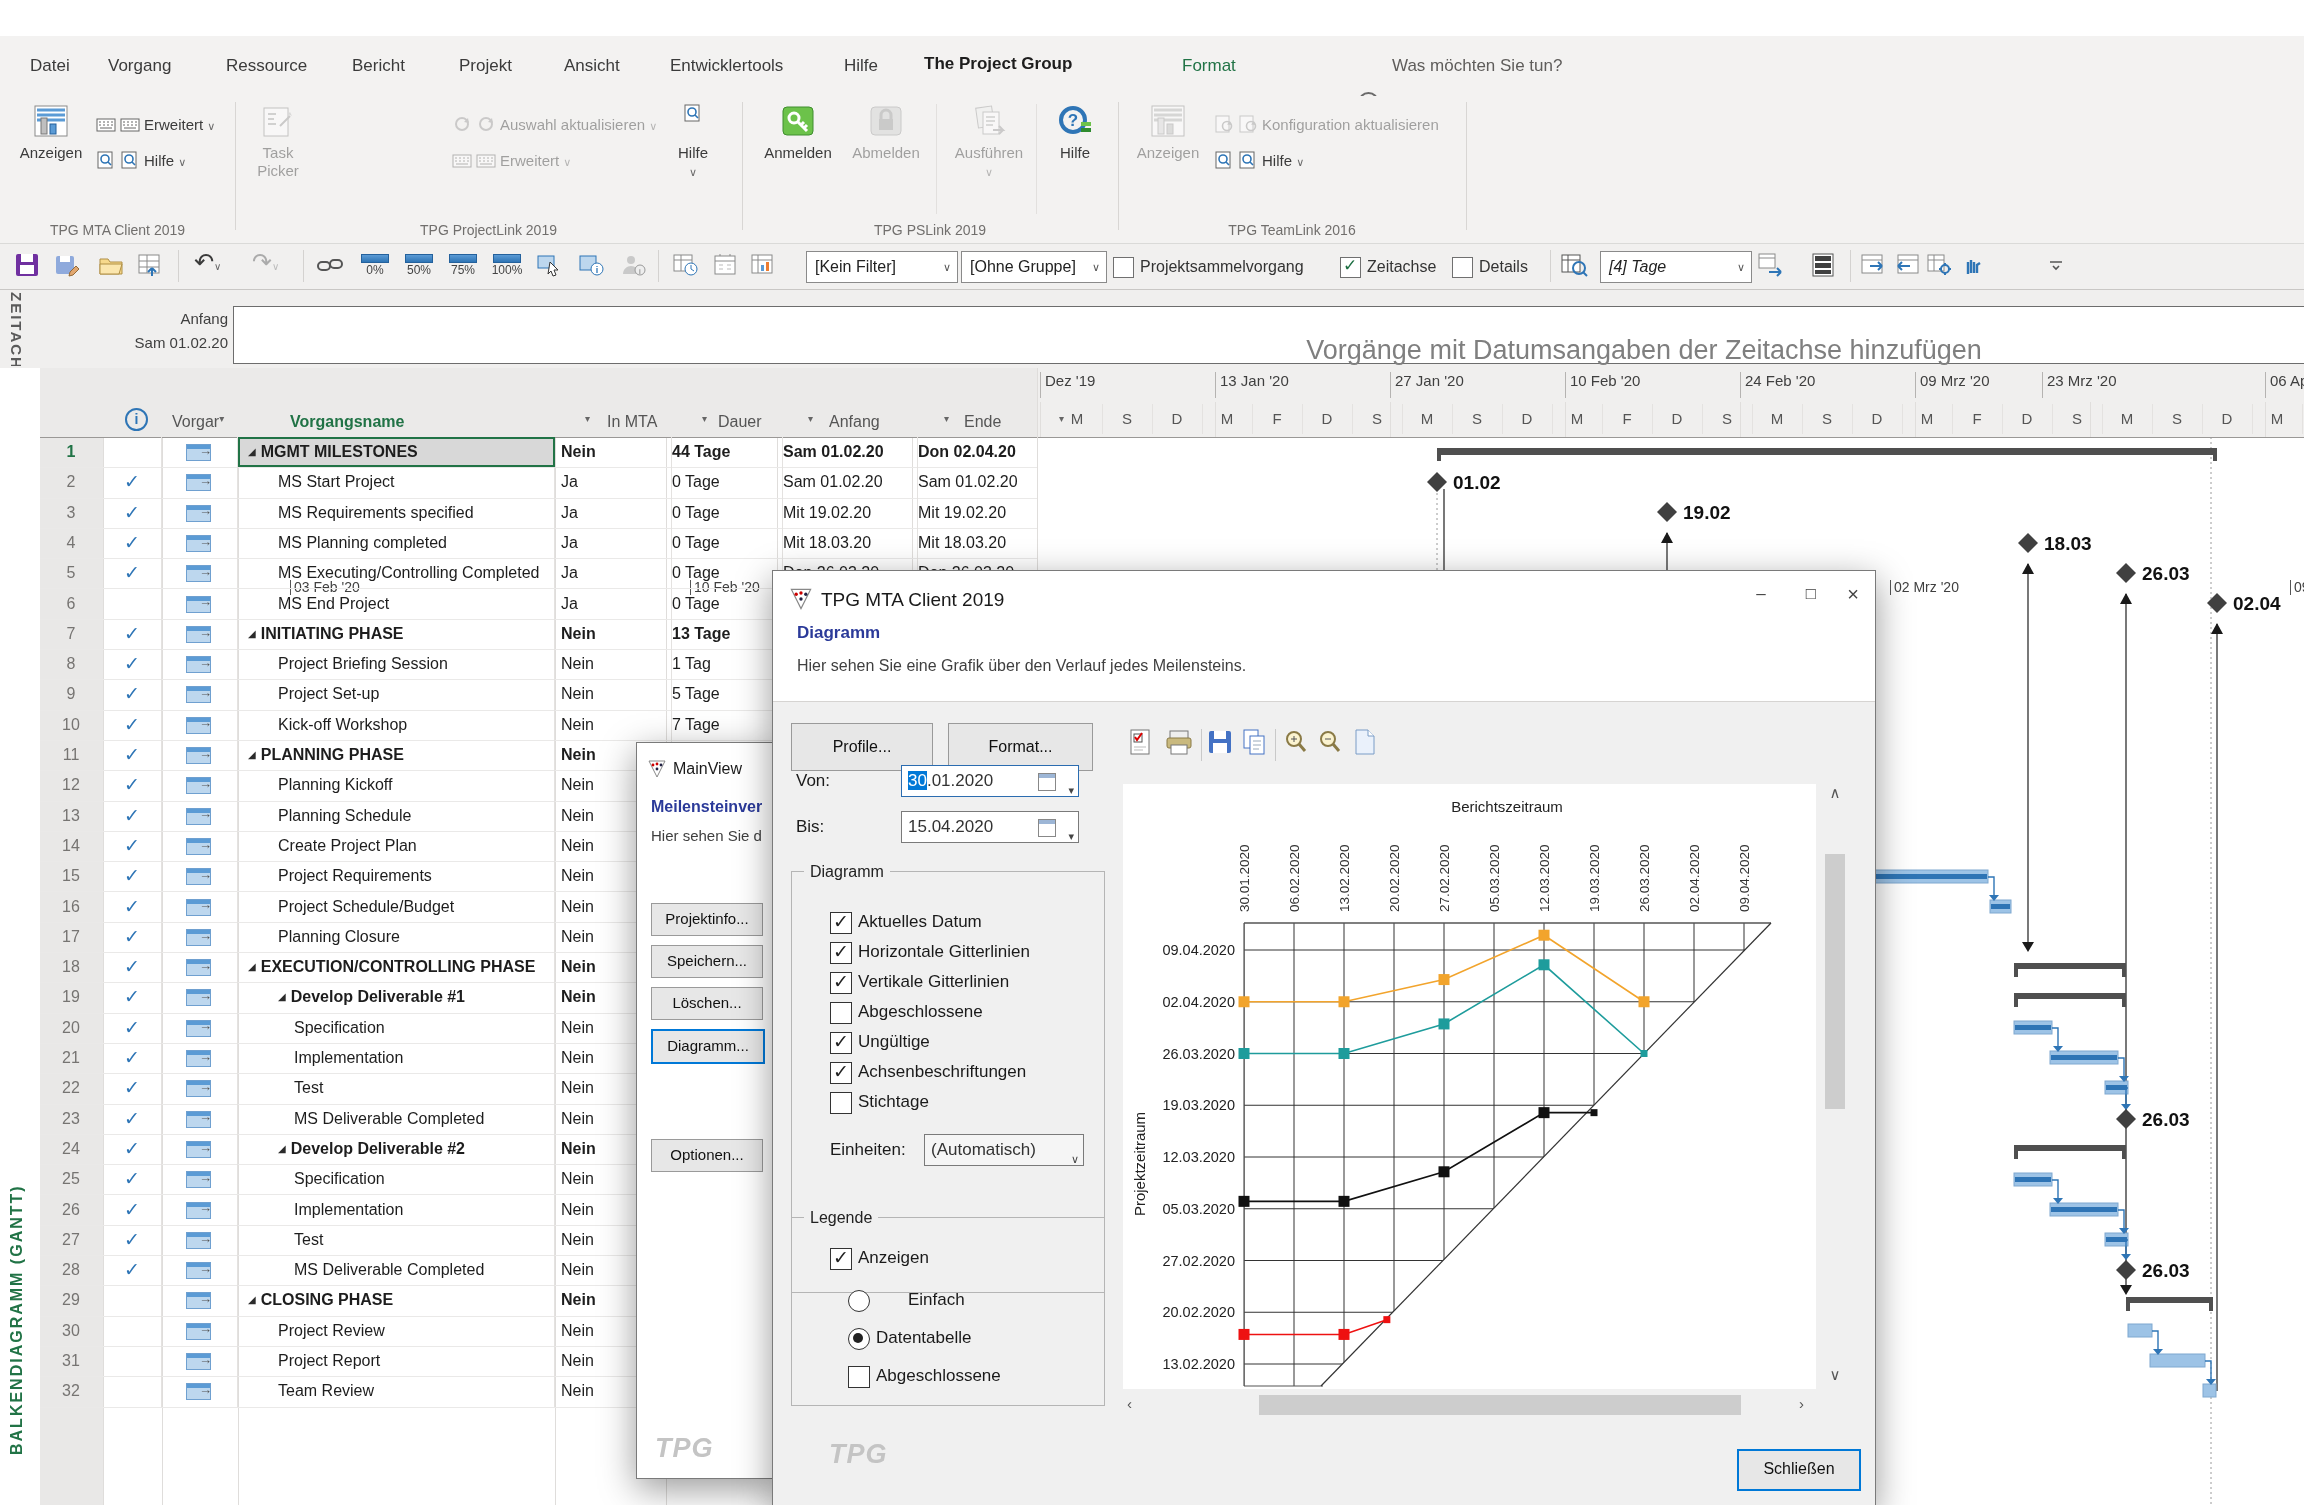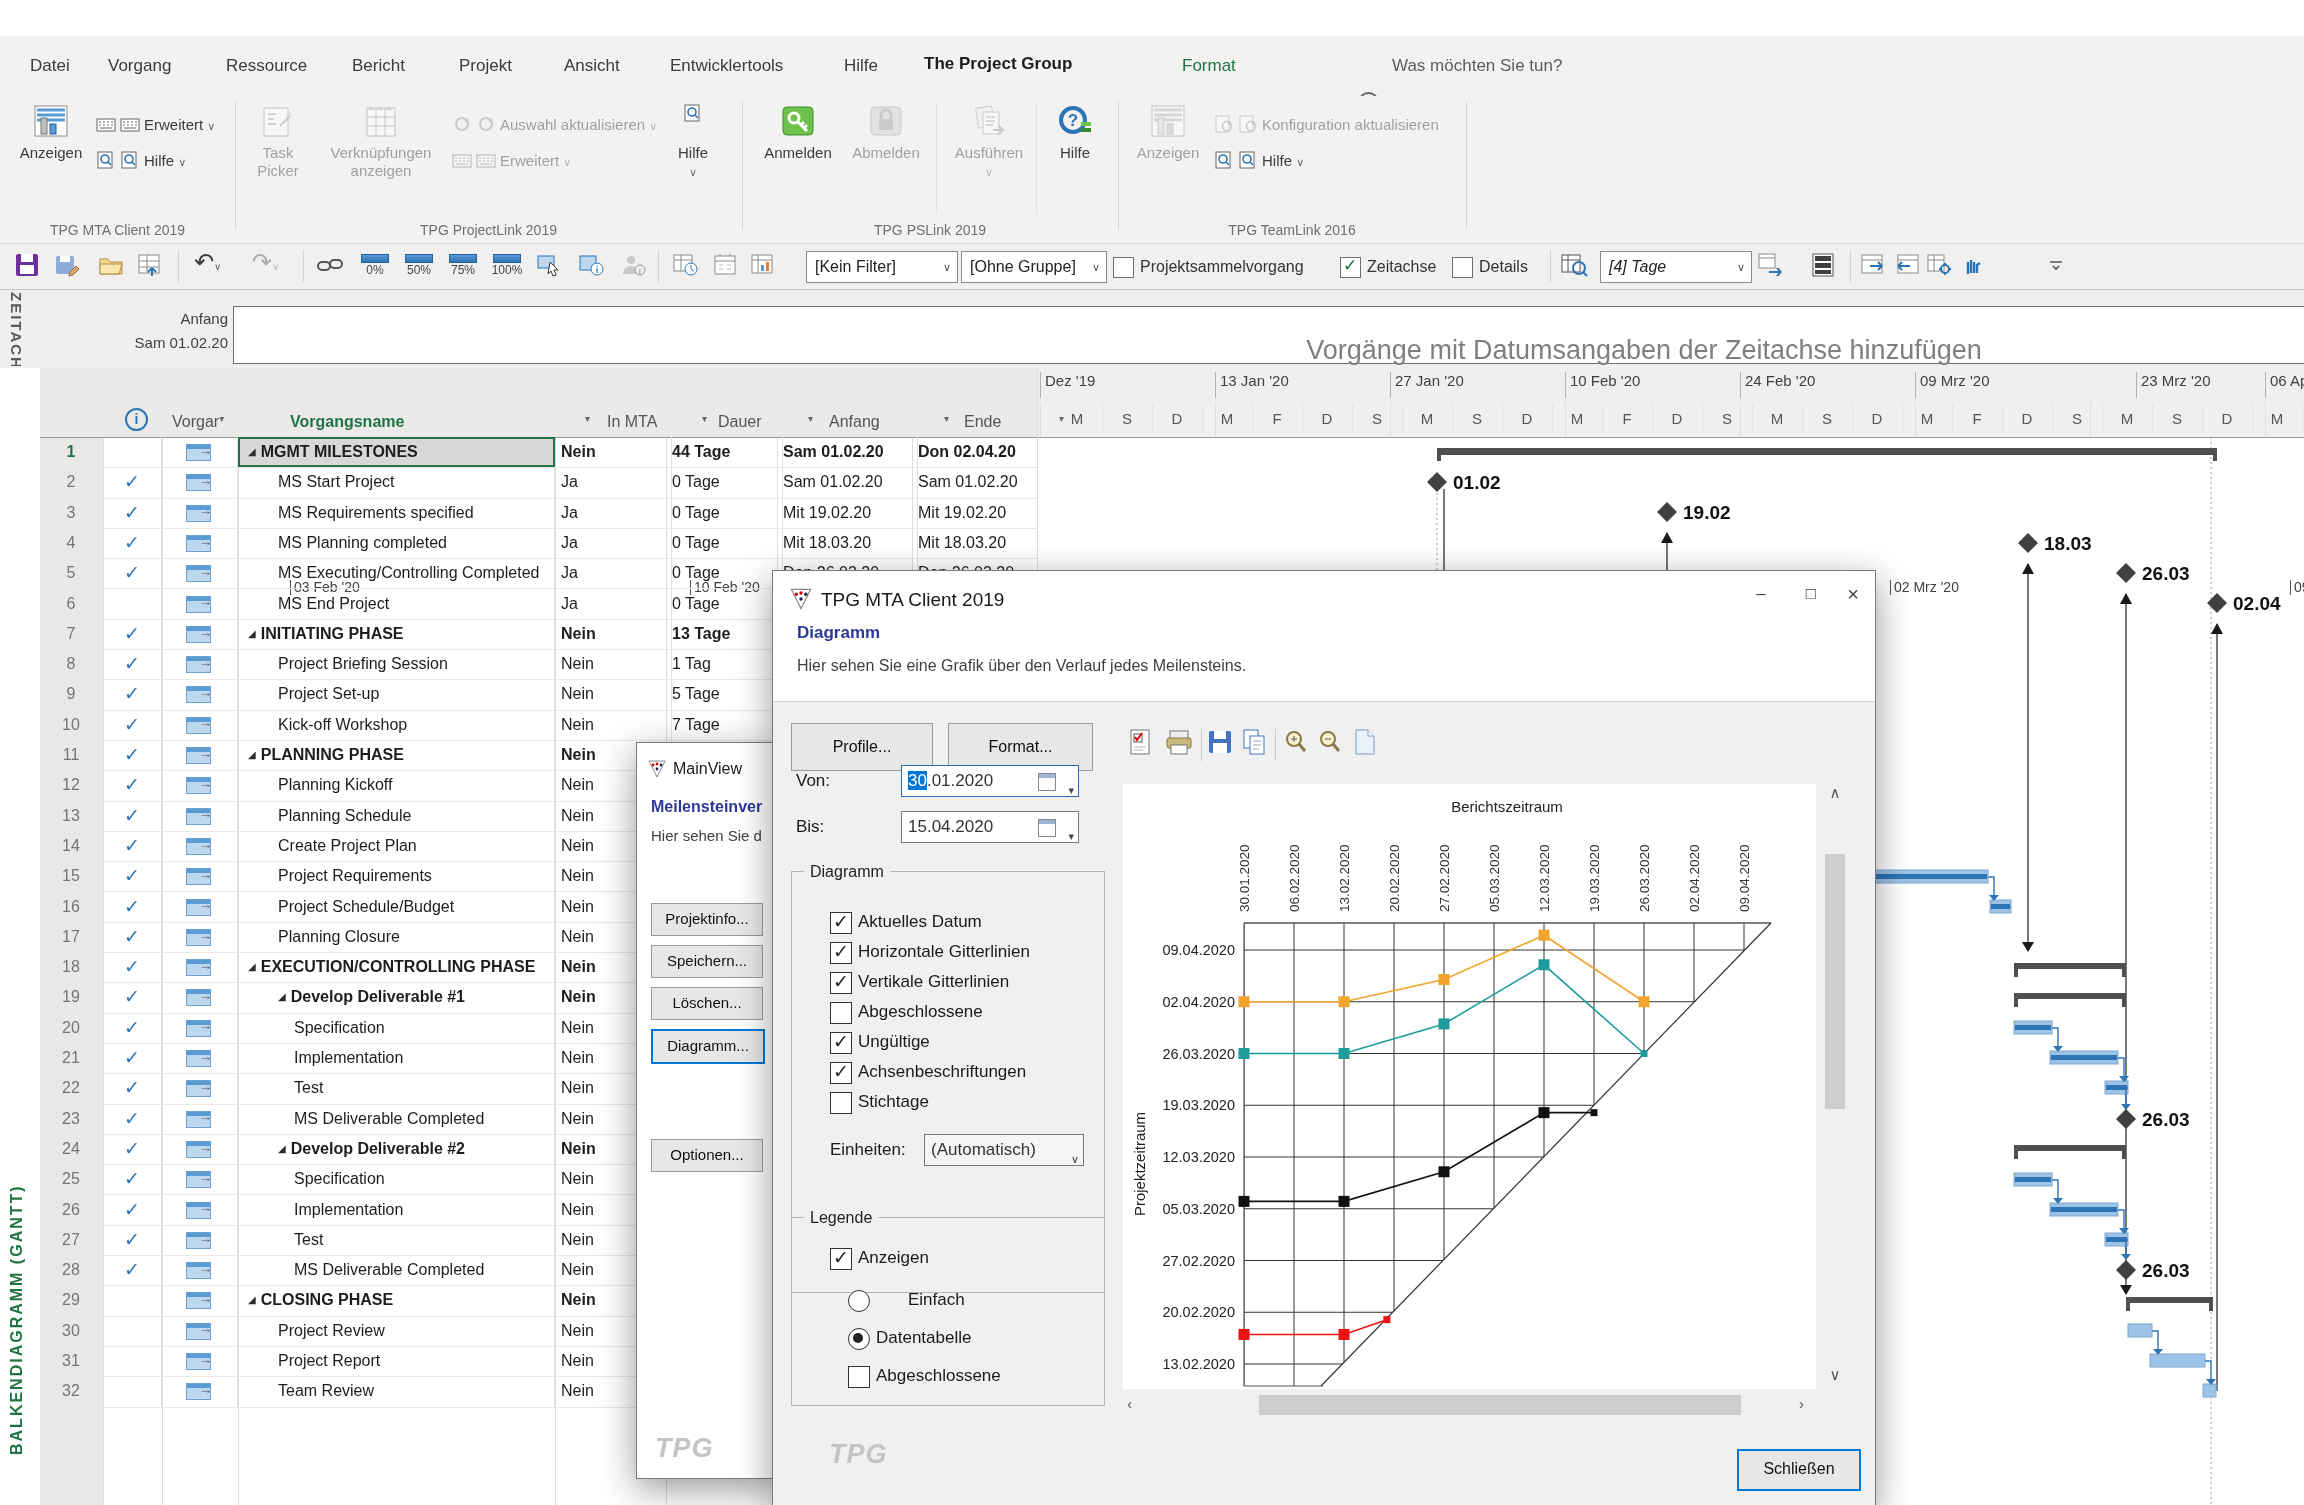--- a/index.html
+++ b/index.html
@@ -149,28 +149,20 @@
           </svg></div>Hilfe <span class="chev">∨</span></div>
       <div class="a rb-big disabled" style="left: 246px; width: 64px;">
         <div class="ric"><svg width="36" height="36" viewBox="0 0 36 36">
             <rect x="4" y="4" width="24" height="28" fill="#fff" stroke="#8a8a8a"></rect>
             <path d="M8 10h8M8 15h6M8 20h8" stroke="#aaa" stroke-width="2"></path>
             <path d="M20 22l10-10" stroke="#999" stroke-width="2"></path>
             <path d="M30 8l2 4-4-2z" fill="#bbb"></path>
           </svg></div>
         <div class="rlbl">Task<br>Picker</div>
       </div>
-      <div class="a rb-big disabled" style="left: 314px; width: 134px;">
-        <div class="ric"><svg width="36" height="36" viewBox="0 0 36 36">
-            <rect x="4" y="4" width="28" height="28" fill="#fff" stroke="#8a8a8a"></rect>
-            <path d="M4 13h28M4 22h28M13 4v28M22 4v28" stroke="#8a8a8a"></path>
-            <path d="M8 2l3 4h-6zM17 2l3 4h-6zM26 2l3 4h-6z" fill="#aaa"></path>
-          </svg></div>
-        <div class="rlbl">Verknüpfungen<br>anzeigen</div>
-      </div>
       <div class="a rb-small disabled" style="left: 452px; top: 16px;"><div class="ric" style="display: inline-block;"><svg width="20" height="18" viewBox="0 0 20 18">
             <circle cx="10" cy="9" r="6" fill="none" stroke="#999" stroke-width="2"></circle>
             <path d="M16 3l1 5-5-1z" fill="#999"></path>
           </svg></div><div class="ric" style="display: inline-block;"><svg width="20" height="18" viewBox="0 0 20 18">
             <circle cx="10" cy="9" r="6" fill="none" stroke="#999" stroke-width="2"></circle>
             <path d="M16 3l1 5-5-1z" fill="#999"></path>
           </svg></div>Auswahl aktualisieren <span class="chev">∨</span></div>
       <div class="a rb-small disabled" style="left: 452px; top: 52px;"><div class="ric" style="display: inline-block;"><svg width="20" height="16" viewBox="0 0 20 16">
             <rect x="1" y="2" width="18" height="12" fill="#fff" stroke="#666"></rect>
             <path d="M3 5h2M7 5h2M11 5h2M15 5h2M3 8h2M7 8h2M11 8h2M15 8h2M4 11h12" stroke="#666"></path>
@@ -407,21 +399,21 @@
       <div class="gmaj a" style="left: 178px;">13 Jan '20</div>
       <div class="a" style="left: 178px; top: 34px; width: 1px; height: 35px; background: rgb(224, 222, 220);"></div>
       <div class="gmaj a" style="left: 353px;">27 Jan '20</div>
       <div class="a" style="left: 353px; top: 34px; width: 1px; height: 35px; background: rgb(224, 222, 220);"></div>
       <div class="gmaj a" style="left: 528px;">10 Feb '20</div>
       <div class="a" style="left: 528px; top: 34px; width: 1px; height: 35px; background: rgb(224, 222, 220);"></div>
       <div class="gmaj a" style="left: 703px;">24 Feb '20</div>
       <div class="a" style="left: 703px; top: 34px; width: 1px; height: 35px; background: rgb(224, 222, 220);"></div>
       <div class="gmaj a" style="left: 878px;">09 Mrz '20</div>
       <div class="a" style="left: 878px; top: 34px; width: 1px; height: 35px; background: rgb(224, 222, 220);"></div>
-      <div class="gmaj a" style="left: 1099px;">23 Mrz '20</div>
+      <div class="gmaj a" style="left: 1005px;">23 Mrz '20</div>
       <div class="a" style="left: 1053px; top: 34px; width: 1px; height: 35px; background: rgb(224, 222, 220);"></div>
       <div class="gmaj a" style="left: 1228px;">06 Ap</div>
       <div class="a" style="left: 1228px; top: 34px; width: 1px; height: 35px; background: rgb(224, 222, 220);"></div>
       <div class="gmin" style="left: 15px;">M</div>
       <div class="gmin" style="left: 65px;">S</div>
       <div class="gmin" style="left: 115px;">D</div>
       <div class="gmin" style="left: 165px;">M</div>
       <div class="gmin" style="left: 215px;">F</div>
       <div class="gmin" style="left: 265px;">D</div>
       <div class="gmin" style="left: 315px;">S</div>

